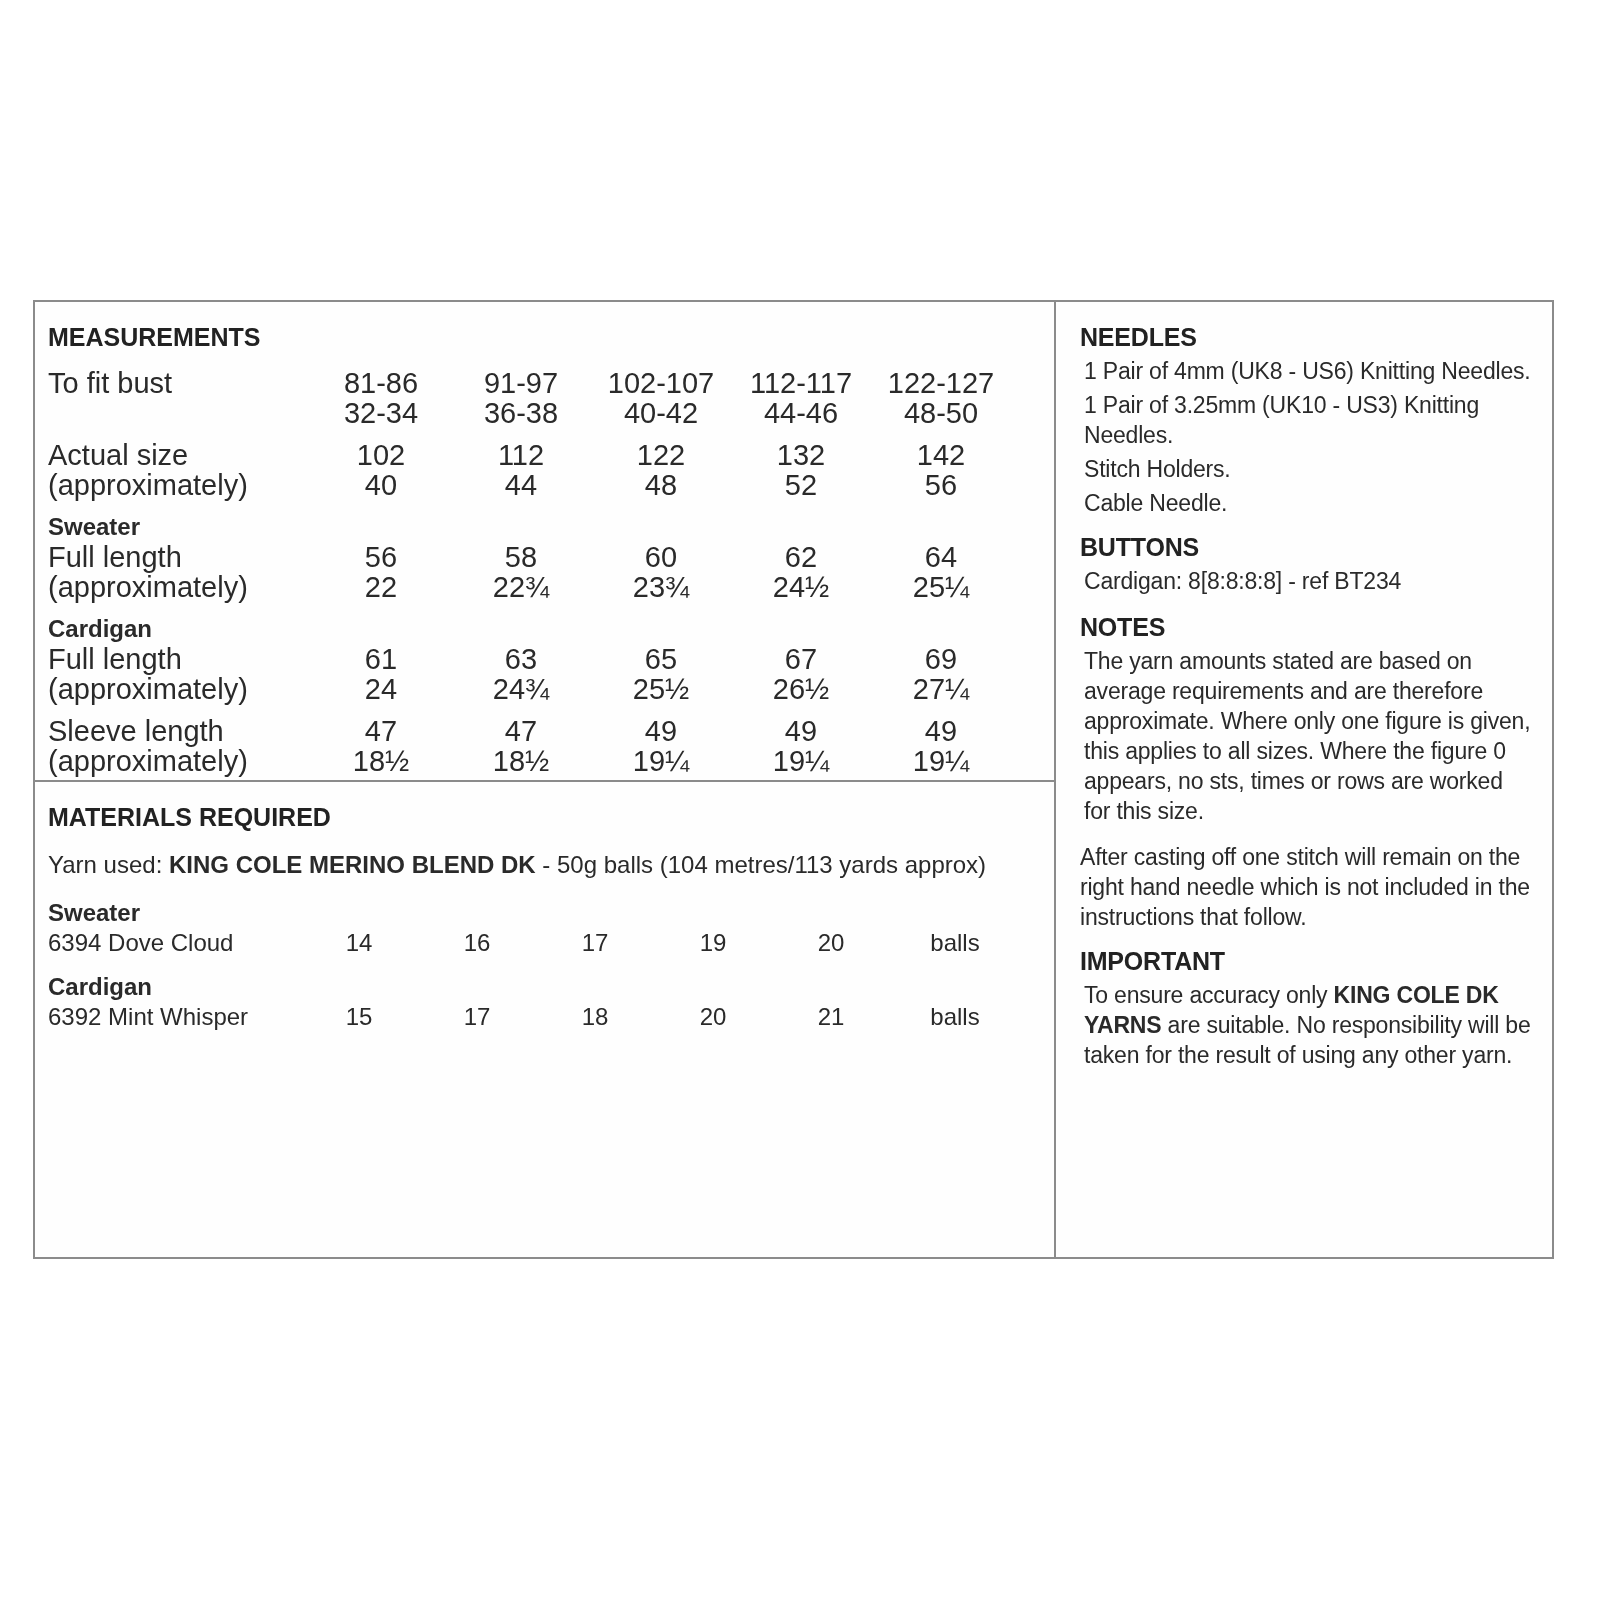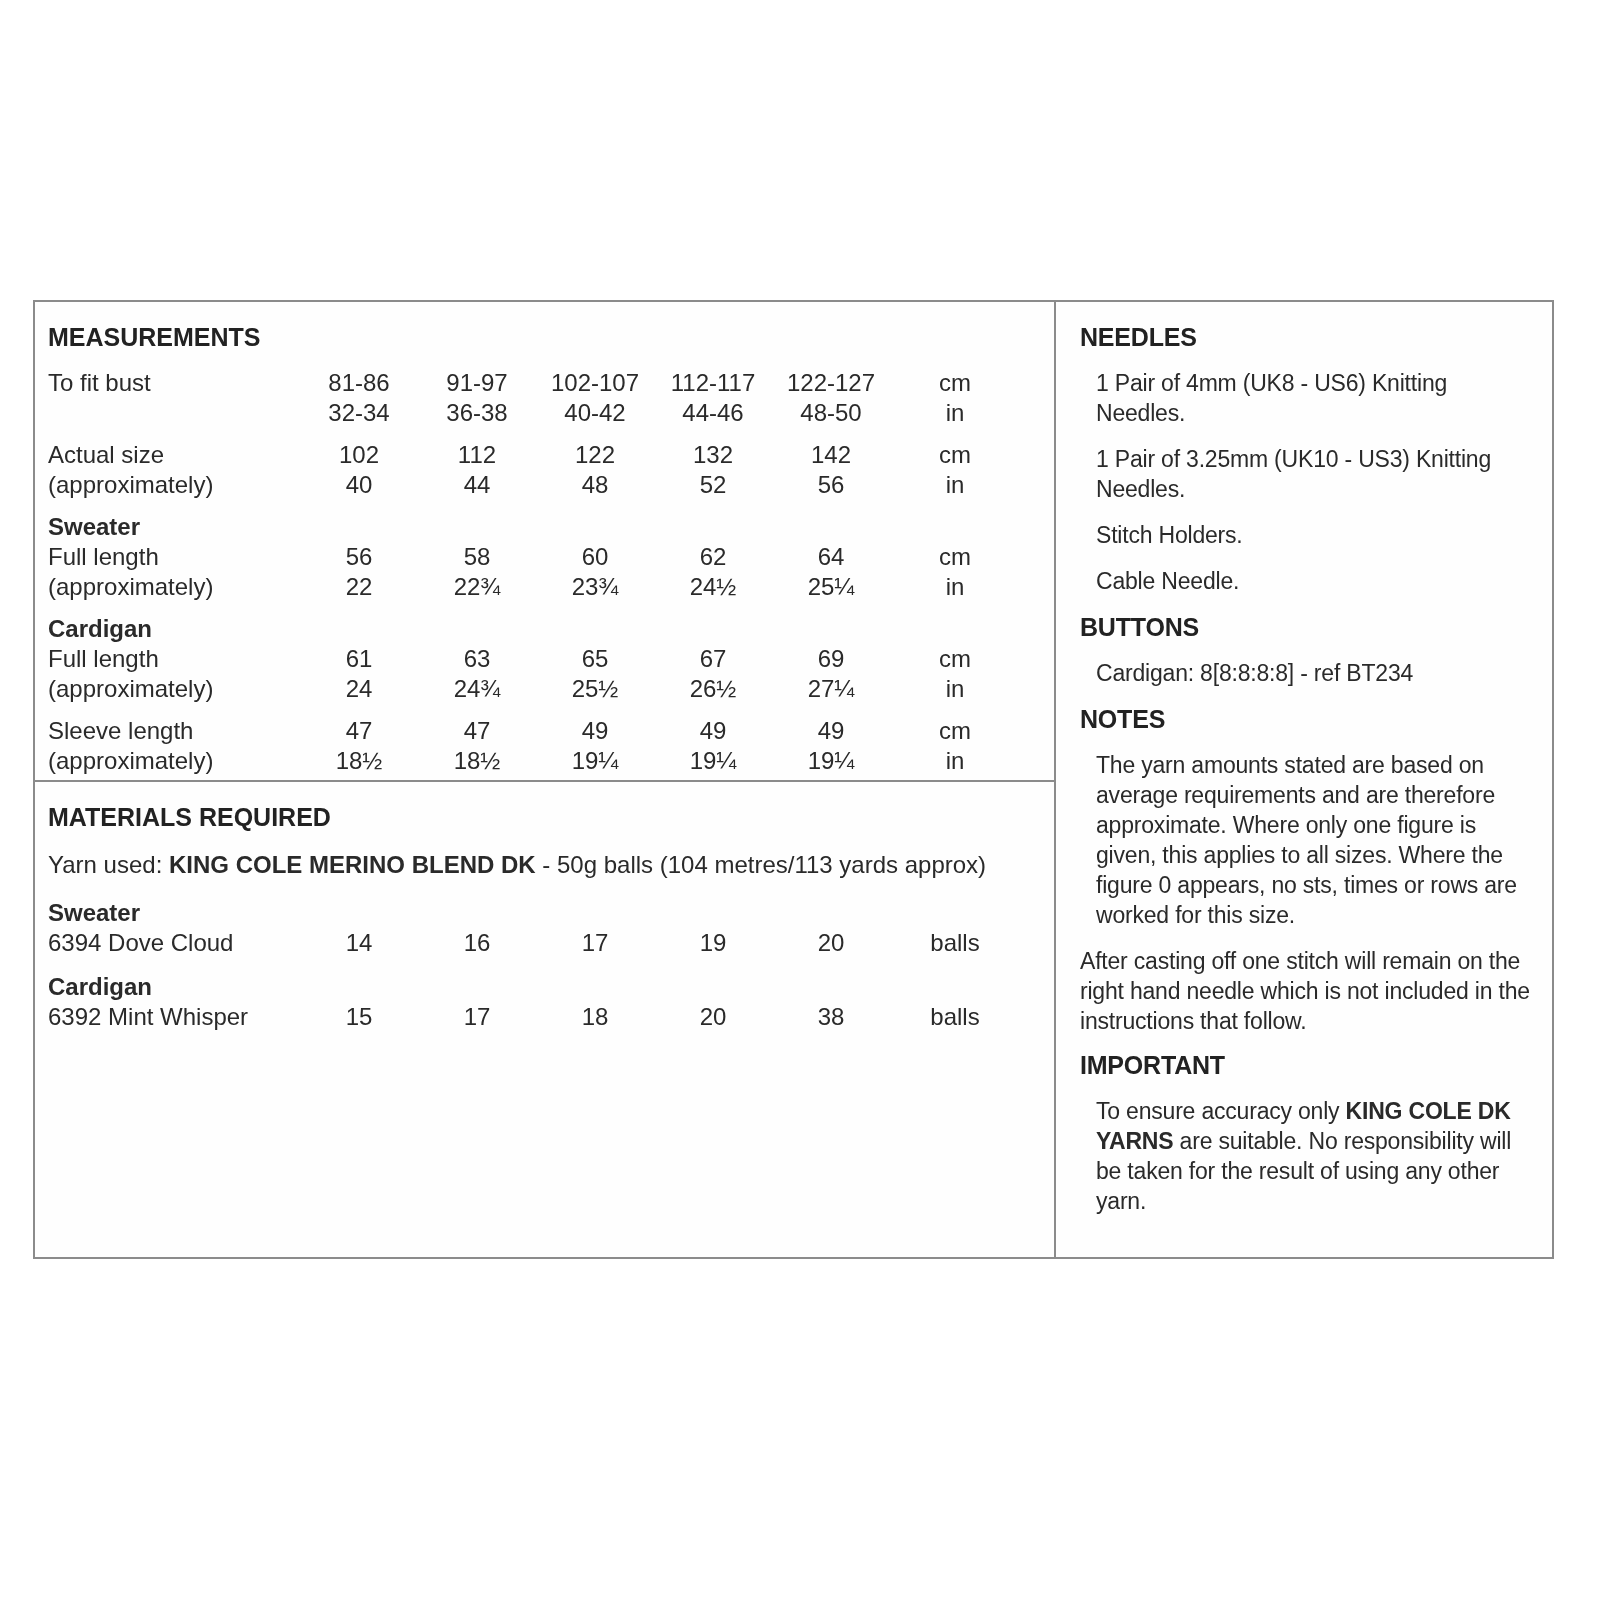--- a/index.html
+++ b/index.html
@@ -45,22 +45,23 @@
   }
   h2.sec-title{
     margin:0;
     font-size:25px;line-height:30px;
     font-weight:bold;color:#222222;
   }
   .measurements h2.sec-title{margin-bottom:16px;}
   .m-row{
     display:grid;
     grid-template-columns:252px 118px 118px 118px 118px 118px 130px;
-    font-size:24px;line-height:30px;
+    font-size:29px;line-height:30px;
     margin-bottom:12px;
+    gap:22px;
   }
   .m-row .m-label{text-align:left;}
   .m-row .c{text-align:center;}
   .m-section{
     font-weight:bold;font-size:24px;line-height:30px;
     margin:0;
   }
   .mat-yarn-line{
     margin-top:18px;
     font-size:24px;line-height:30px;
@@ -74,21 +75,21 @@
   .mat-row{
     display:grid;
     grid-template-columns:252px 118px 118px 118px 118px 118px 130px;
     font-size:24px;line-height:30px;
   }
   .mat-row .c{text-align:center;}
   .mat-note{
     margin-top:18px;
     font-weight:bold;font-size:24px;line-height:30px;
   }
-  .rp-line{margin:16px;}
+  .rp-line{margin:4px;}
   .rp-para{margin:16px 0 0 0;}
   .rp-title{margin:0;}
   .rp-title.gap-sm{margin-top:14px;}
   .rp-title.gap-md{margin-top:16px;}
   .rp-para .b, .rp-line .b{font-weight:bold;}
 </style>
 </head>
 <body>
 
 <div class="page">
@@ -277,21 +278,21 @@
           <div class="c">balls</div>
         </div>
 
         <div class="mat-header second">Cardigan</div>
         <div class="mat-row">
           <div>6392 Mint Whisper</div>
           <div class="c">15</div>
           <div class="c">17</div>
           <div class="c">18</div>
           <div class="c">20</div>
-          <div class="c">38</div>
+          <div class="c">21</div>
           <div class="c">balls</div>
         </div>
 
       </section>
 
     </div>
 
     <div class="right-pane">
 
       <h2 class="sec-title rp-title">NEEDLES</h2>

